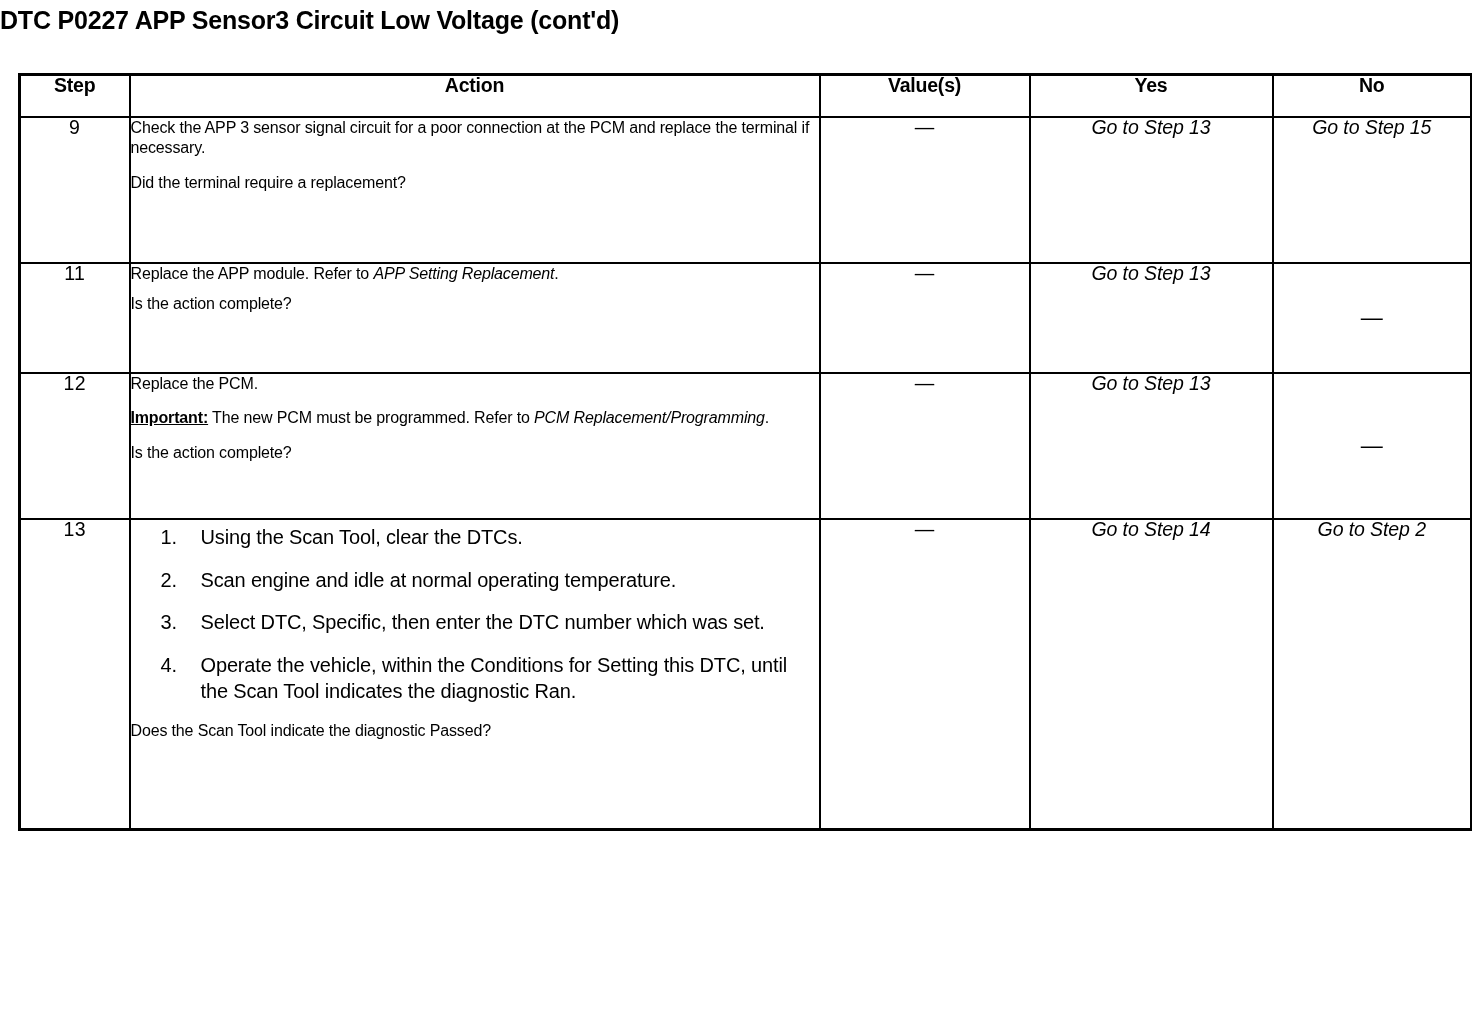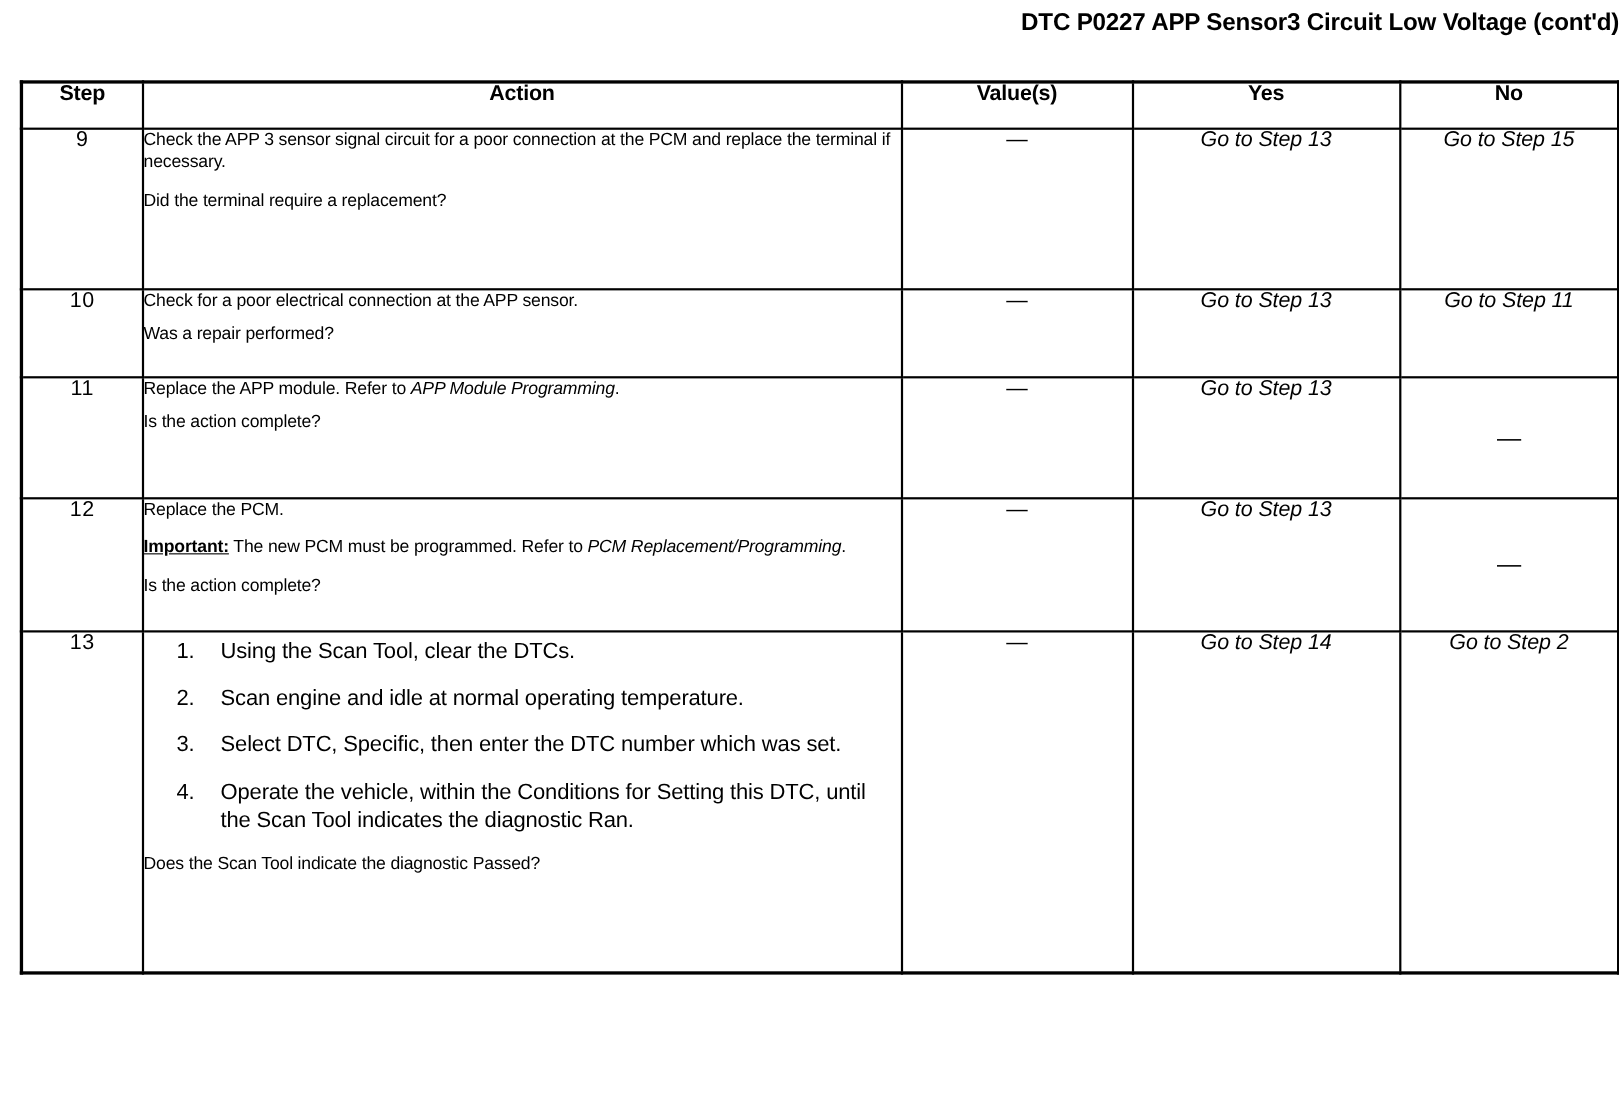--- a/index.html
+++ b/index.html
@@ -16,22 +16,22 @@
   }
 
   .page {
     position: relative;
     width: 1472px;
     height: 1012px;
     box-sizing: border-box;
   }
 
   .doc-title {
-    text-align: right;
-    font-size: 22px;
+    text-align: left;
+    font-size: 25px;
     font-weight: bold;
     letter-spacing: -0.2px;
     padding-top: 2px;
     height: 40px;
     line-height: 36px;
     white-space: nowrap;
   }
 
   table.dtc {
     border-collapse: collapse;
@@ -178,57 +178,41 @@
           <span class="dash">—</span>
         </td>
         <td class="yn">
           <span class="italic">Go to Step 13</span>
         </td>
         <td class="yn">
           <span class="italic">Go to Step 15</span>
         </td>
       </tr>
 
-      <tr style="height:80px">
-        <td class="step">10</td>
-        <td class="action">
-          <p class="tight">Check for a poor electrical connection at the APP sensor.</p>
-          <p>Was a repair performed?</p>
-        </td>
-        <td class="value">
-          <span class="dash">—</span>
-        </td>
-        <td class="yn">
-          <span class="italic">Go to Step 13</span>
-        </td>
-        <td class="yn">
-          <span class="italic">Go to Step 11</span>
-        </td>
-      </tr>
 
       <tr style="height:110px">
         <td class="step">11</td>
         <td class="action">
           <p class="tight">
-            <span>Replace the APP module. Refer to </span><em class="it">APP Module Programming</em><span>.</span>
+            <span>Replace the APP module. Refer to </span><em class="it">APP Setting Replacement</em><span>.</span>
           </p>
           <p>Is the action complete?</p>
         </td>
         <td class="value">
           <span class="dash">—</span>
         </td>
         <td class="yn">
           <span class="italic">Go to Step 13</span>
         </td>
         <td class="yn mid">
           <span class="dash">—</span>
         </td>
       </tr>
 
-      <tr style="height:121px">
+      <tr style="height:146px">
         <td class="step">12</td>
         <td class="action">
           <p>Replace the PCM.</p>
           <p>
             <strong class="bd">Important:</strong><span> The new PCM must be programmed. Refer to </span><em class="it">PCM Replacement/Programming</em><span>.</span>
           </p>
           <p>Is the action complete?</p>
         </td>
         <td class="value">
           <span class="dash">—</span>

